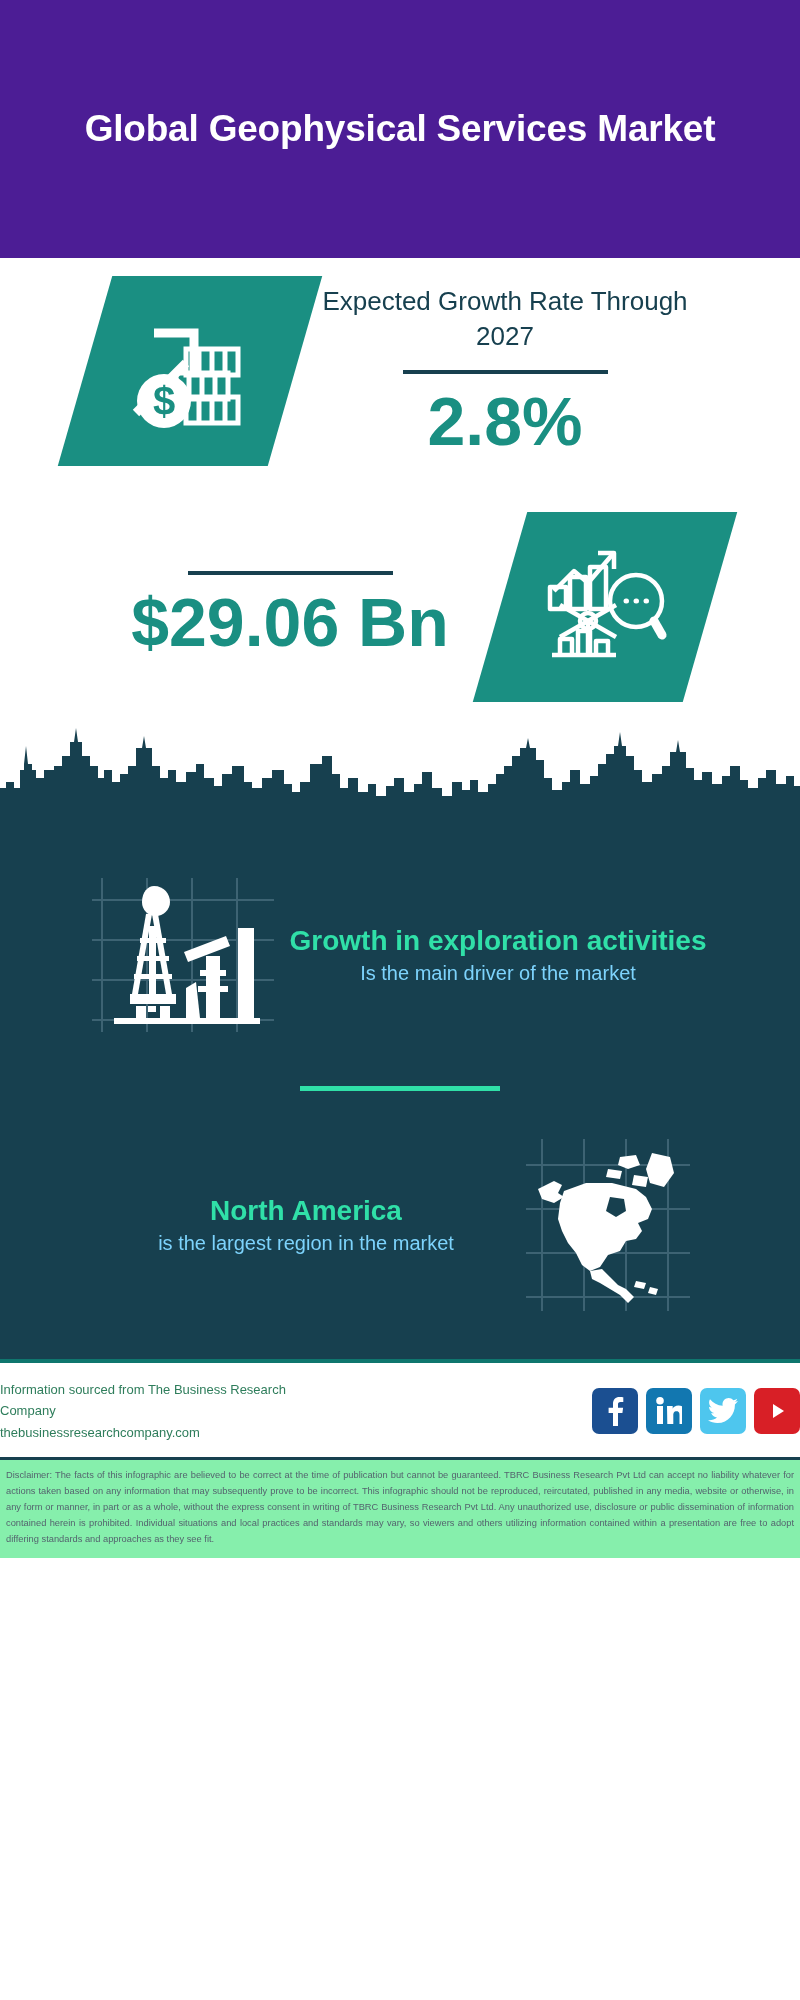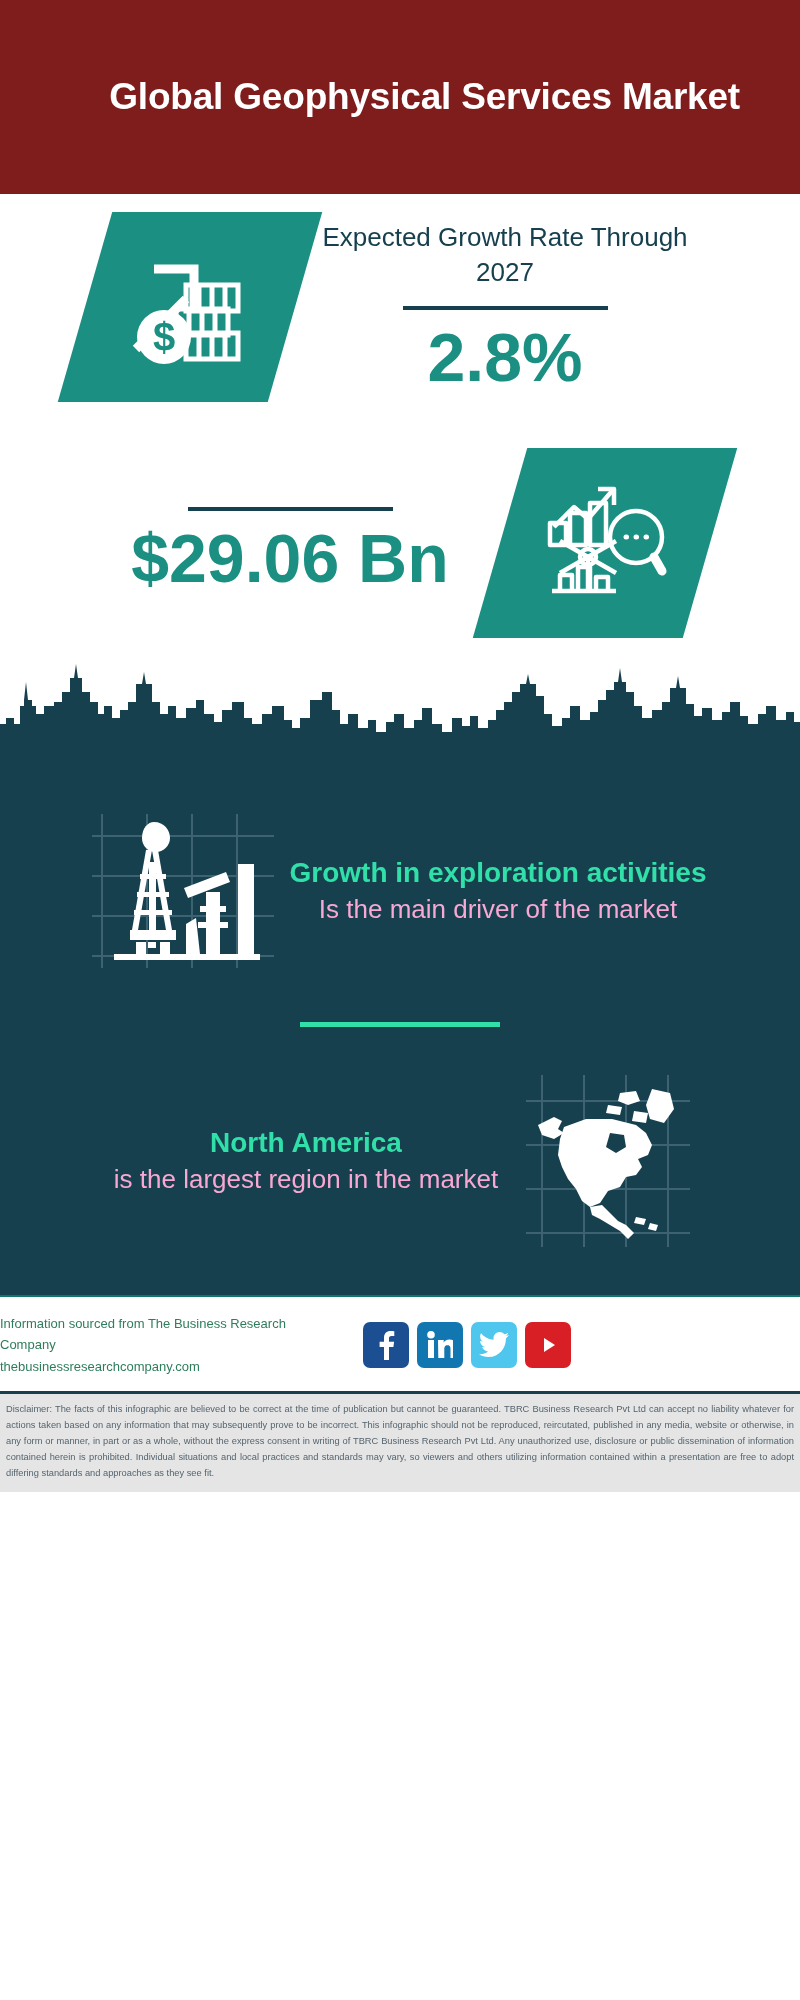--- a/index.html
+++ b/index.html
@@ -8,25 +8,25 @@
     font-family: "Liberation Sans", sans-serif;
     background:#ffffff;
     width:800px;
     min-height:2000px;
     position:relative;
     overflow:hidden;
   }
 
   
   .header {
-    background:#7f1d1d;
-    height:194px;
-    display:flex;
-    align-items:center;
-    justify-content:flex-end;
+    background:#4c1d95;
+    height:258px;
+    display:flex;
+    align-items:center;
+    justify-content:center;
     padding:0 60px;
   }
   .header-title {
     color:#ffffff;
     font-size:37px;
     font-weight:bold;
     text-align:center;
     line-height:1.25;
     letter-spacing:-0.2px;
   }
@@ -114,22 +114,22 @@
 
   .driver-text { width:420px; text-align:center; }
   .accent-head {
     color:#30e0a8;
     font-size:28px;
     font-weight:bold;
     line-height:1.3;
     text-align:center;
   }
   .plain-text {
-    color:#f9a8d4;
-    font-size:26px;
+    color:#7dd3fc;
+    font-size:20px;
     font-weight:normal;
     line-height:1.35;
   }
 
   .green-divider {
     width:200px;
     height:5px;
     background:#30e0a8;
     margin:46px auto 44px;
   }
@@ -143,24 +143,24 @@
   }
   .region-text { width:400px; text-align:center; }
   .map-box { width:170px; height:180px; flex:0 0 auto; }
   .map-box svg { display:block; width:100%; height:100%; }
 
   
   .source-bar {
     background:#ffffff;
     display:flex;
     align-items:center;
-    justify-content:flex-start;
+    justify-content:space-between;
     gap:18px;
     padding:16px 0 14px 0;
-    border-top:2px solid #0f766e;
+    border-top:4px solid #0f766e;
   }
   .source-text {
     color:#2e7d5b;
     font-size:13px;
     line-height:1.65;
     text-align:left;
     width:345px;
   }
   .socials { display:flex; gap:8px; align-items:center; }
   .soc {
@@ -169,21 +169,21 @@
     display:flex; align-items:center; justify-content:center;
   }
   .soc svg { display:block; }
   .soc-fb { background:#1b4f91; }
   .soc-li { background:#1277b0; }
   .soc-tw { background:#4ec6ee; }
   .soc-yt { background:#d81f26; }
 
   
   .disclaimer-wrap {
-    background:#e5e5e5;
+    background:#86efac;
     border-top:3px solid #17404f;
     padding:8px 6px 10px 6px;
   }
   .disclaimer {
     color:#54646e;
     font-size:9.3px;
     line-height:1.72;
     text-align:justify;
   }
 </style>

